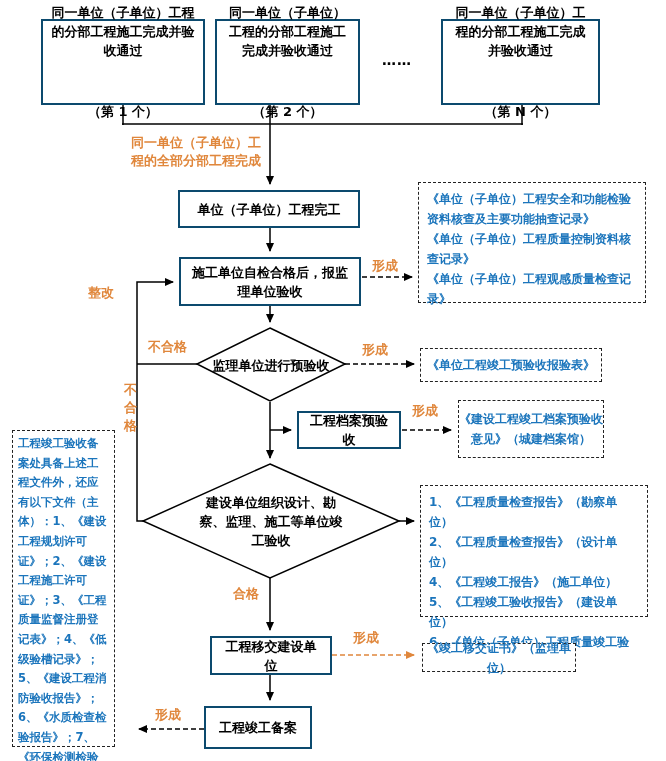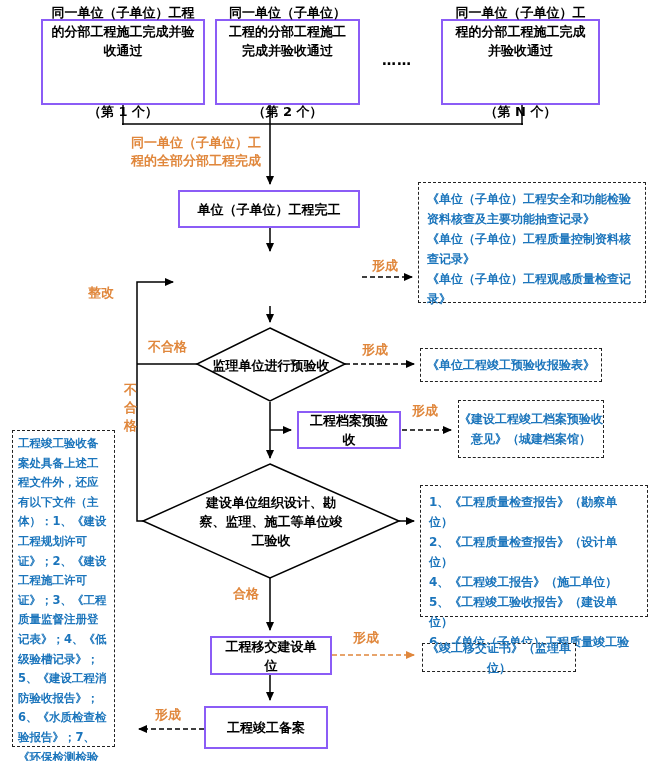--- a/index.html
+++ b/index.html
@@ -1,19 +1,19 @@
 <!DOCTYPE html>
 <html><head>
 <meta charset="utf-8">
 <style>
   html,body{margin:0;padding:0;background:#fff;}
   #stage{position:relative;width:666px;height:761px;background:#fff;overflow:hidden;
          font-family:"DejaVu Sans","Liberation Sans",sans-serif;}
   #wires{position:absolute;left:0;top:0;z-index:1;}
-  .box{position:absolute;z-index:2;box-sizing:border-box;border:2px solid #8b5cf6;background:#fff;
+  .box{position:absolute;z-index:2;box-sizing:border-box;border:2px solid #0c4a6e;background:#fff;
        display:flex;align-items:center;justify-content:center;text-align:center;
        font-size:13px;font-weight:bold;color:#000;line-height:19px;padding:2px 8px;gap:42px;}
   .dbox{position:absolute;z-index:2;box-sizing:border-box;border:1px dashed #222;background:#fff;
         color:#1B75BC;font-size:12px;font-weight:bold;line-height:20px;text-align:left;}
   .dtext{position:absolute;z-index:3;text-align:center;font-size:13px;font-weight:bold;
          color:#000;line-height:19px;background:transparent;}
   .olabel{position:absolute;z-index:3;color:#E0873C;font-size:13px;font-weight:bold;
           line-height:18px;text-align:center;white-space:nowrap;}
   .olabel.wrap{white-space:normal;}
   .vlabel{position:absolute;z-index:3;color:#E0873C;font-size:13px;font-weight:bold;
@@ -74,25 +74,26 @@
   </div>
   <div class="box" style="left:441px;top:19px;width:159px;height:86px;flex-direction:column;">
     <span>同一单位（子单位）工程的分部工程施工完成并验收通过</span>
     <span>（第 N 个）</span>
   </div>
   <div class="dots" style="left:382px;top:52px;">……</div>
 
   <div class="olabel wrap" style="left:128px;top:134px;width:136px;">同一单位（子单位）工程的全部分部工程完成</div>
 
   <div class="box" style="left:178px;top:190px;width:182px;height:38px;">单位（子单位）工程完工</div>
+  <div class="box" style="left:179px;top:257px;width:182px;height:49px;">施工单位自检合格后，报监理单位验收</div>
   <div class="dtext centerize" style="left:211px;top:345px;width:120px;height:40px;">监理单位进行预验收</div>
   <div class="box" style="left:297px;top:411px;width:104px;height:38px;">工程档案预验收</div>
   <div class="dtext centerize" style="left:194px;top:491px;width:154px;height:60px;">建设单位组织设计、勘察、监理、施工等单位竣工验收</div>
   <div class="box" style="left:210px;top:636px;width:122px;height:39px;">工程移交建设单位</div>
-  <div class="box" style="left:204px;top:706px;width:124px;height:43px;">工程竣工备案</div>
+  <div class="box" style="left:204px;top:706px;width:108px;height:43px;">工程竣工备案</div>
 
   <div class="olabel" style="left:88px;top:284px;">整改</div>
   <div class="olabel" style="left:148px;top:338px;">不合格</div>
   <div class="vlabel" style="left:123px;top:381px;">不合格</div>
   <div class="olabel" style="left:233px;top:585px;">合格</div>
   <div class="olabel" style="left:372px;top:257px;">形成</div>
   <div class="olabel" style="left:362px;top:341px;">形成</div>
   <div class="olabel" style="left:412px;top:402px;">形成</div>
   <div class="olabel" style="left:353px;top:629px;">形成</div>
   <div class="olabel" style="left:155px;top:706px;">形成</div>

